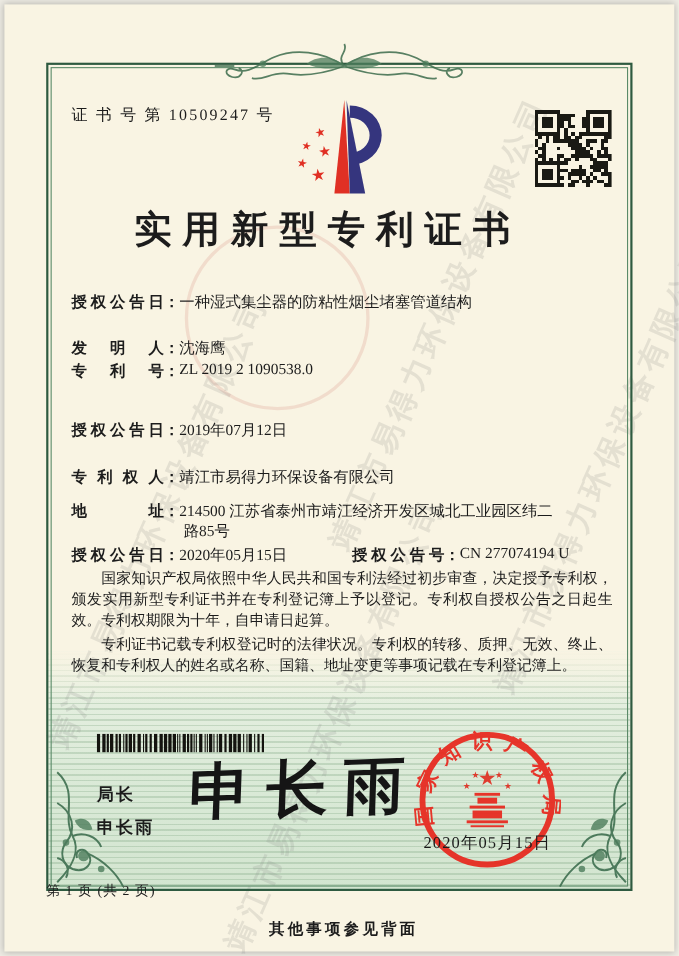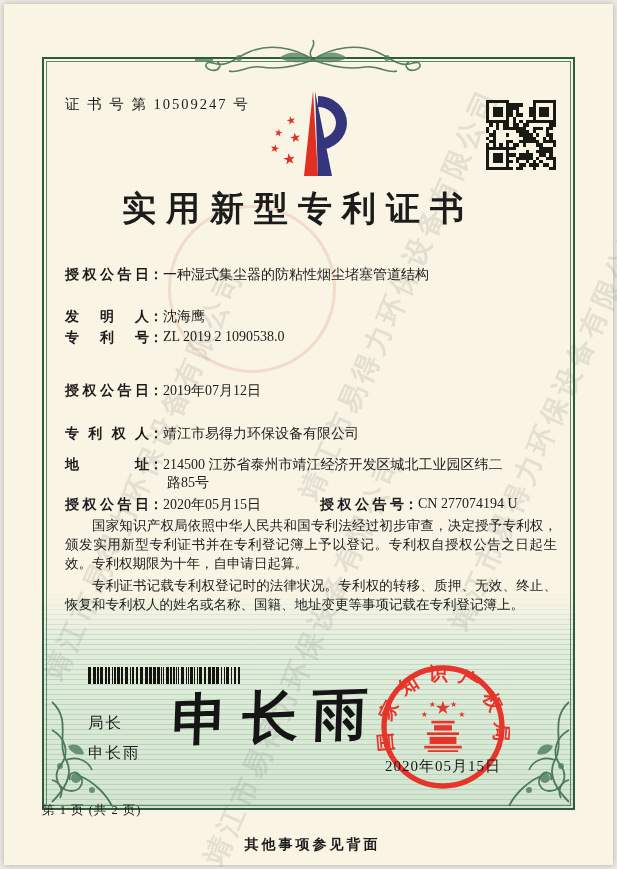--- a/index.html
+++ b/index.html
@@ -56,21 +56,21 @@
   .pair2{position:absolute;left:255px;top:0;}
 
   .paras{position:absolute;left:61px;top:512px;width:492px;z-index:4;
       font-size:13.5px;line-height:19px;text-align:justify;}
   .paras p{text-indent:2em;margin:0;}
   .paras p + p{margin-top:3px;}
 
   .barcode{position:absolute;left:84px;top:663px;z-index:4;}
 
   .signer{position:absolute;left:84px;top:704px;z-index:4;font-size:15.5px;line-height:30px;
-      font-family:"Liberation Sans","DejaVu Sans",sans-serif;font-weight:normal;letter-spacing:2px;}
+      font-family:"Liberation Sans","DejaVu Sans",sans-serif;font-weight:bold;letter-spacing:2px;}
   .signature{position:absolute;left:168px;top:676px;z-index:4;font-size:56px;font-weight:bold;
       letter-spacing:14px;transform:rotate(-2deg) skewX(-4deg);color:#151515;}
 
   .seal{position:absolute;left:372px;top:656px;z-index:4;opacity:.93;}
   .seal-date{position:absolute;left:381px;top:753px;z-index:5;font-size:15px;letter-spacing:1px;color:#1b1b1b;}
 
   .page-indicator{position:absolute;left:38px;top:798px;width:505px;text-align:left;z-index:4;font-size:12.5px;letter-spacing:1px;}
   .footer-note{position:absolute;left:0;top:832px;width:617px;text-align:center;z-index:4;font-size:14px;letter-spacing:3px;font-weight:600;}
 
   svg text.star{fill:var(--logo-red);}

